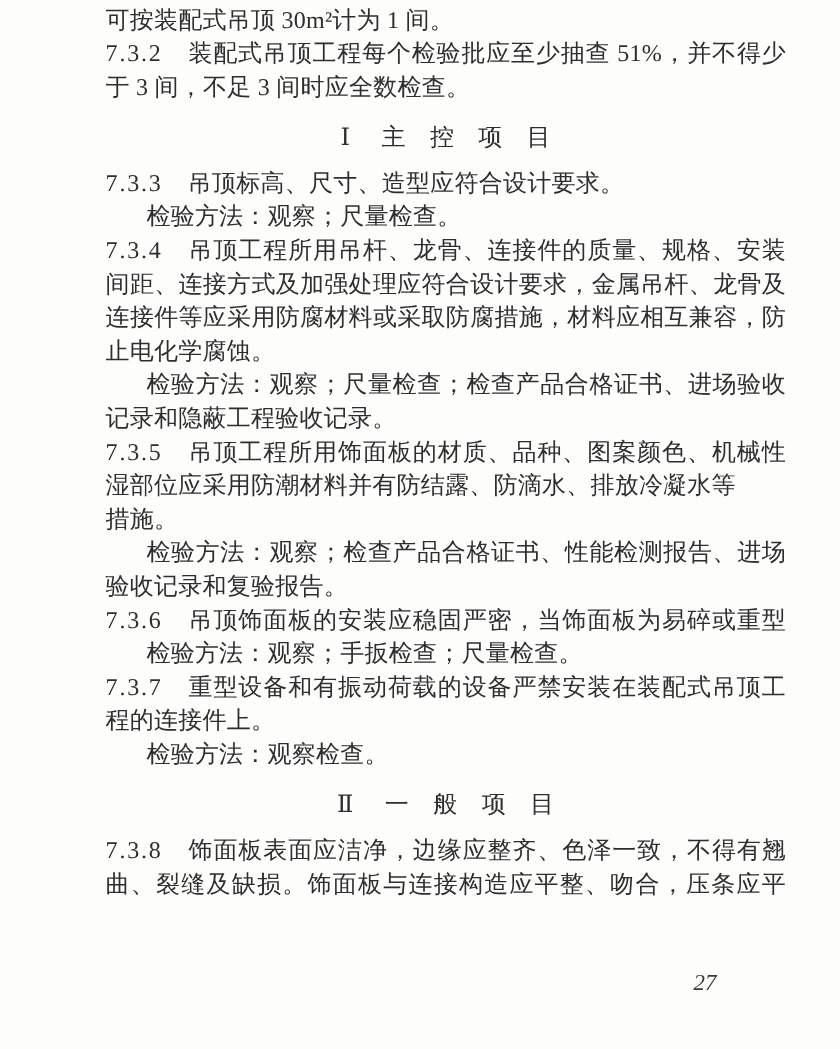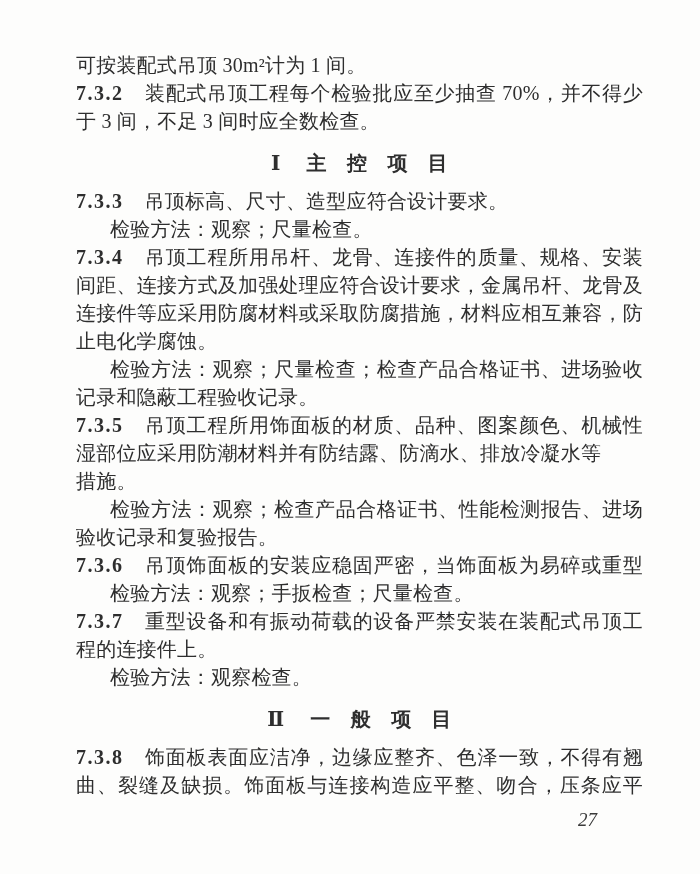--- a/index.html
+++ b/index.html
@@ -15,66 +15,64 @@
     overflow:hidden;
   }
   .page{
     position:relative;
     width:700px;height:874px;
     background:var(--paper);
     overflow:hidden;
   }
   .doc{
     position:absolute;
-    left:76px;top:3px;
+    left:88px;top:3px;
     width:567px;
     font-size:20px;
     line-height:28px;
     letter-spacing:0.2px;
-    margin-top:48px;
   }
   .line{
     height:28px;
     white-space:normal;
   }
   .line.indent{text-indent:34px;}
   .line.justify{
     text-align:justify;
     text-align-last:justify;
     text-justify:inter-character;
   }
   .cnum{
-    font-weight:bold;
+    font-weight:normal;
     letter-spacing:1.5px;
     margin-right:21px;
   }
   .heading{
     height:28px;
     margin:14px 0 10px 0;
     text-align:center;
-    font-weight:bold;
   }
   .heading .numeral{margin-right:26px;}
   .page-number{
     position:absolute;
     top:809px;left:88px;width:509px;
     text-align:right;
     font-style:italic;
     font-size:19px;
     line-height:22px;
     color:#3a3a3a;
   }
 </style>
 </head>
 <body>
 
 <div class="page">
   <div class="doc" id="doc-body">
       <div class="line">可按装配式吊顶 30m²计为 1 间。</div>
-      <div class="line justify"><span class="cnum">7.3.2</span><span>装配式吊顶工程每个检验批应至少抽查 70%，并不得少</span></div>
+      <div class="line justify"><span class="cnum">7.3.2</span><span>装配式吊顶工程每个检验批应至少抽查 51%，并不得少</span></div>
       <div class="line">于 3 间，不足 3 间时应全数检查。</div>
       <div class="heading"><span class="numeral">Ⅰ</span><span class="hlabel">主　控　项　目</span></div>
       <div class="line"><span class="cnum">7.3.3</span><span>吊顶标高、尺寸、造型应符合设计要求。</span></div>
       <div class="line indent">检验方法：观察；尺量检查。</div>
       <div class="line justify"><span class="cnum">7.3.4</span><span>吊顶工程所用吊杆、龙骨、连接件的质量、规格、安装</span></div>
       <div class="line justify">间距、连接方式及加强处理应符合设计要求，金属吊杆、龙骨及</div>
       <div class="line justify">连接件等应采用防腐材料或采取防腐措施，材料应相互兼容，防</div>
       <div class="line">止电化学腐蚀。</div>
       <div class="line indent justify">检验方法：观察；尺量检查；检查产品合格证书、进场验收</div>
       <div class="line">记录和隐蔽工程验收记录。</div>

